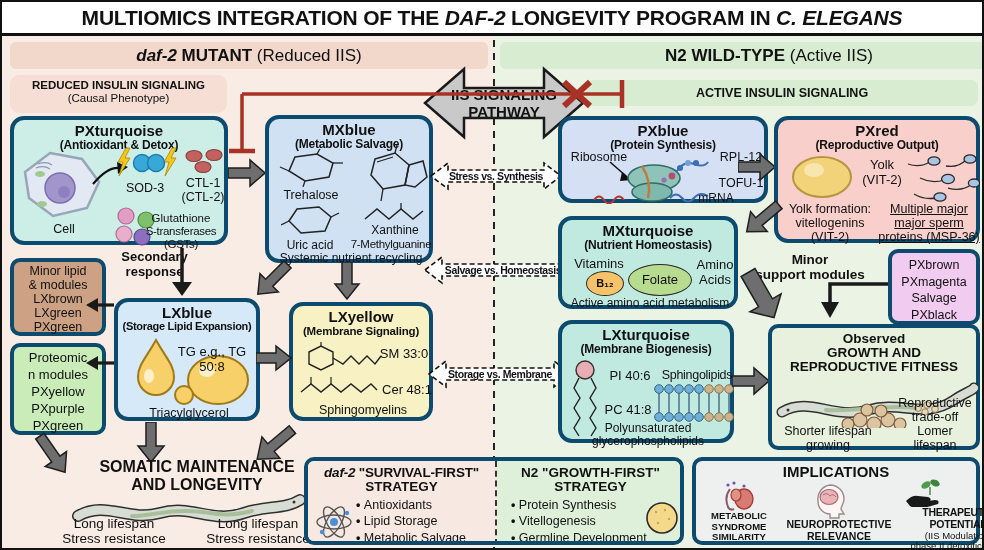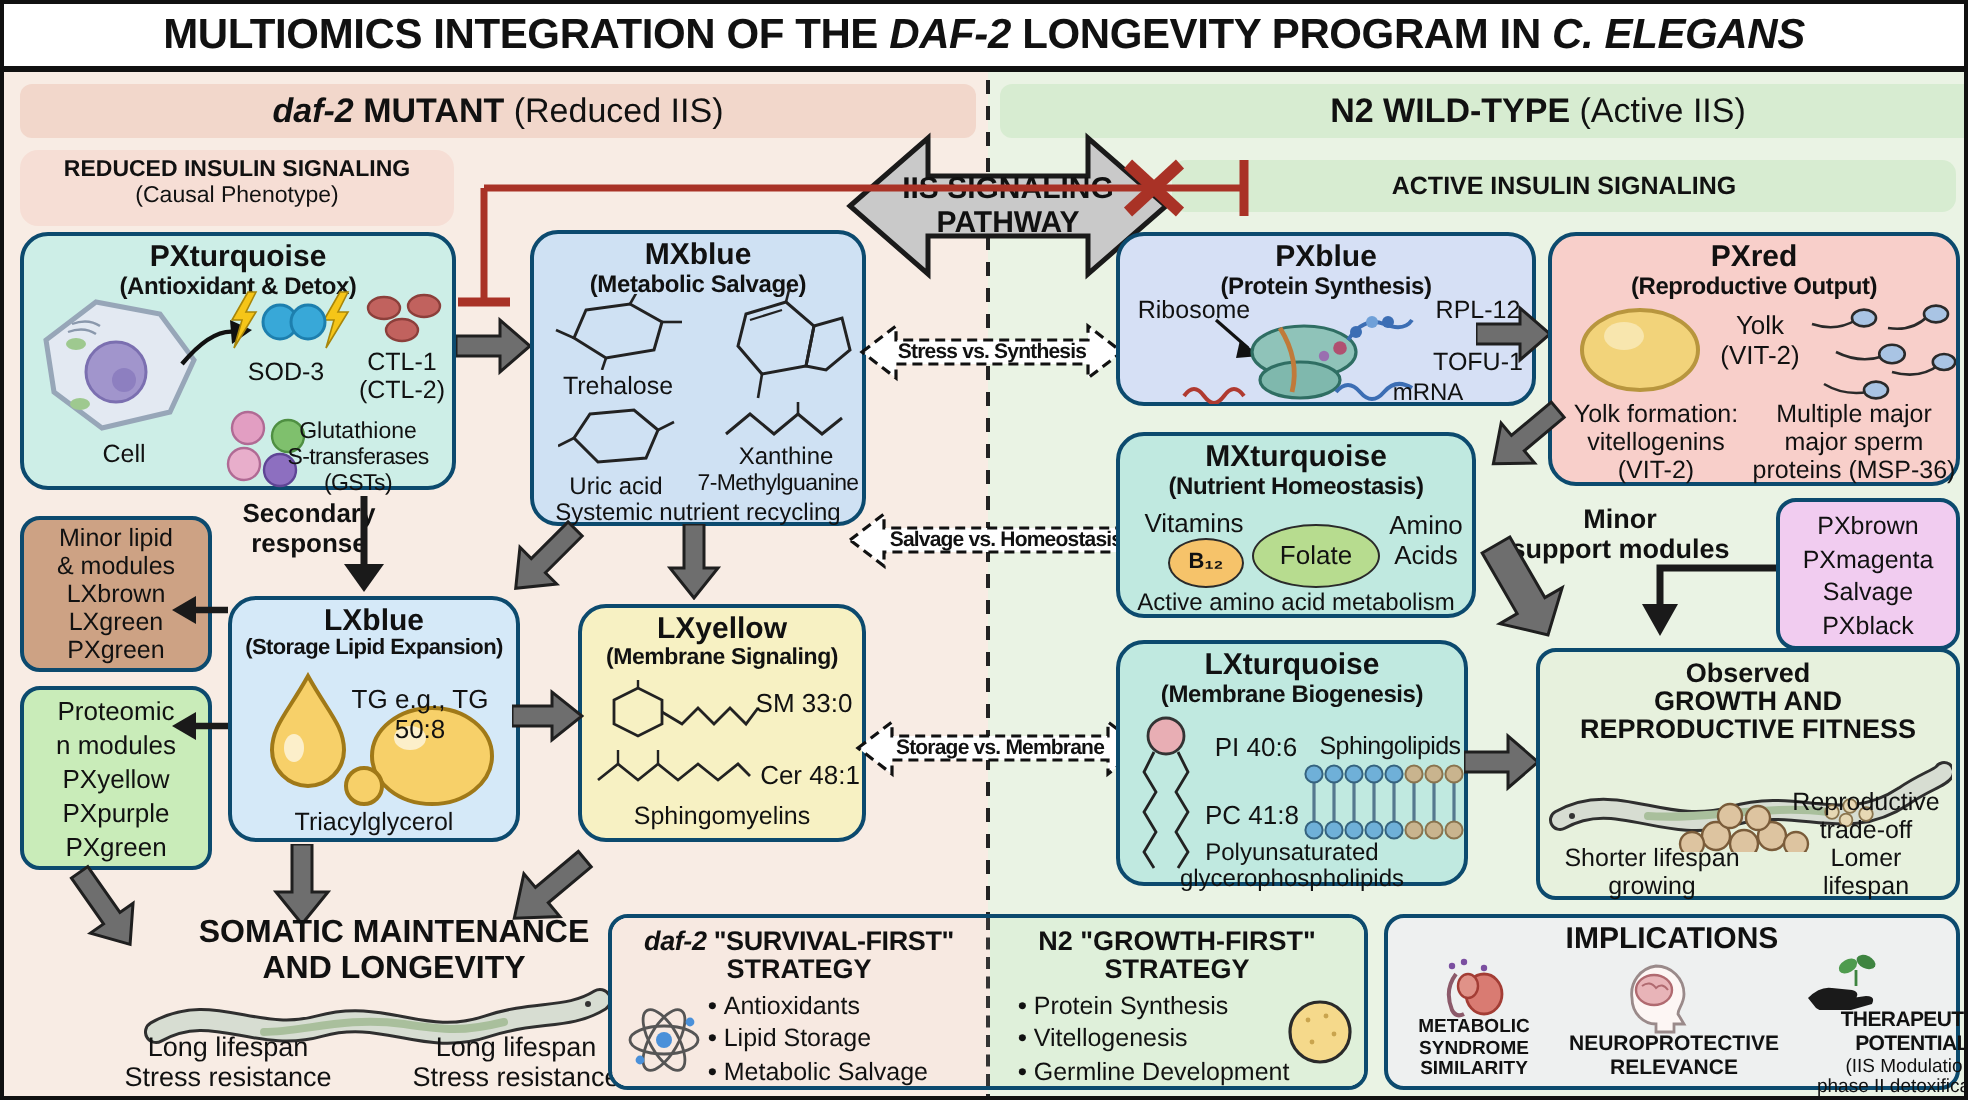--- a/index.html
+++ b/index.html
@@ -3,21 +3,21 @@
 <meta charset="utf-8">
 <style>
   html,body{margin:0;padding:0;background:#fff;}
   #canvas{position:relative;width:984px;height:550px;border:2px solid #111;box-sizing:border-box;
           font-family:"Liberation Sans",sans-serif;color:#111;overflow:hidden;background:#fff;}
   .abs{position:absolute;}
   .b{font-weight:700;}
   .i{font-style:italic;}
   .ctr{text-align:center;}
   .lbl{line-height:1.12;}
-  .box{position:absolute;border:2px solid #0c4a6e;border-radius:14px;box-sizing:border-box;text-align:center;}
+  .box{position:absolute;border:4px solid #0c4a6e;border-radius:14px;box-sizing:border-box;text-align:center;}
   .r10{border-radius:10px;}
   .r6{border-radius:6px;}
   .box-title{font-size:15px;font-weight:700;line-height:1.05;margin-top:3px;}
   .box-sub{font-size:12px;font-weight:700;line-height:1.05;letter-spacing:-0.2px;}
   svg{display:block;}
   .vs-text{position:absolute;width:100%;text-align:center;font-weight:700;font-size:10.5px;letter-spacing:-0.4px;}
   .bullets{margin:0;padding:0;list-style:none;text-align:left;font-size:12.5px;line-height:1.3;}
   .bullets li::before{content:"• ";font-weight:700;}
 </style>
 </head>
@@ -335,21 +335,21 @@
         <ellipse cx="42" cy="29" rx="6.4" ry="4.6"></ellipse>
         <ellipse cx="68" cy="33" rx="5.6" ry="4"></ellipse>
         <ellipse cx="34" cy="47" rx="6" ry="4.2"></ellipse>
       </g>
     </svg>
     <div class="abs ctr lbl" style="left:2px;top:82px;width:100px;font-size:12.5px;">
       <div>Yolk formation:</div>
       <div>vitellogenins</div>
       <div>(VIT-2)</div>
     </div>
-    <div class="abs ctr lbl" style="left:98px;top:82px;width:106px;font-size:12.5px;">
+    <div class="abs ctr lbl" style="left:98px;top:82px;width:106px;font-size:12.5px;text-decoration:underline;">
       <div>Multiple major</div>
       <div>major sperm</div>
       <div>proteins (MSP-36)</div>
     </div>
   </div>
 
   <svg class="abs" style="left:736px;top:194px;" width="48" height="46">
     <g transform="rotate(140 24 23)">
         <polygon points="2,18 28,18 28,10 44,23 28,36 28,28 2,28" fill="#6e6e6e" stroke="#1f1f1f" stroke-width="1.5"></polygon>
       </g>

